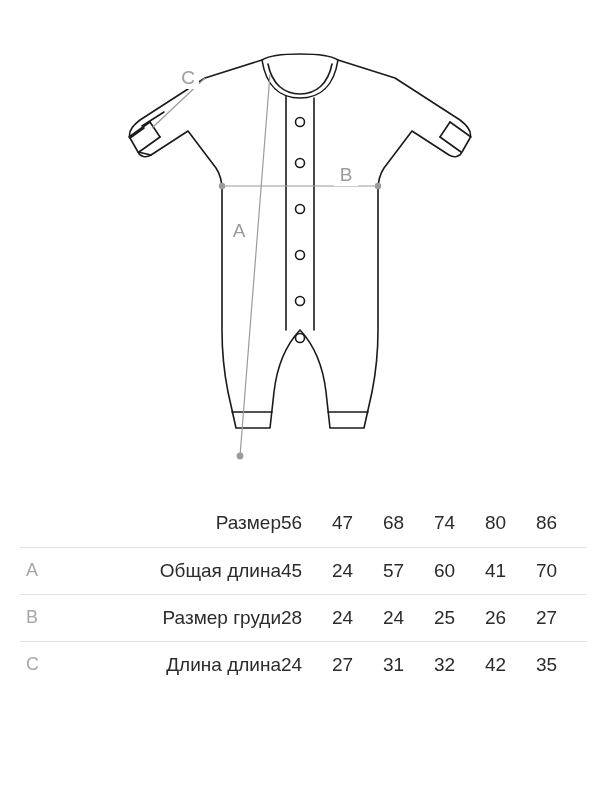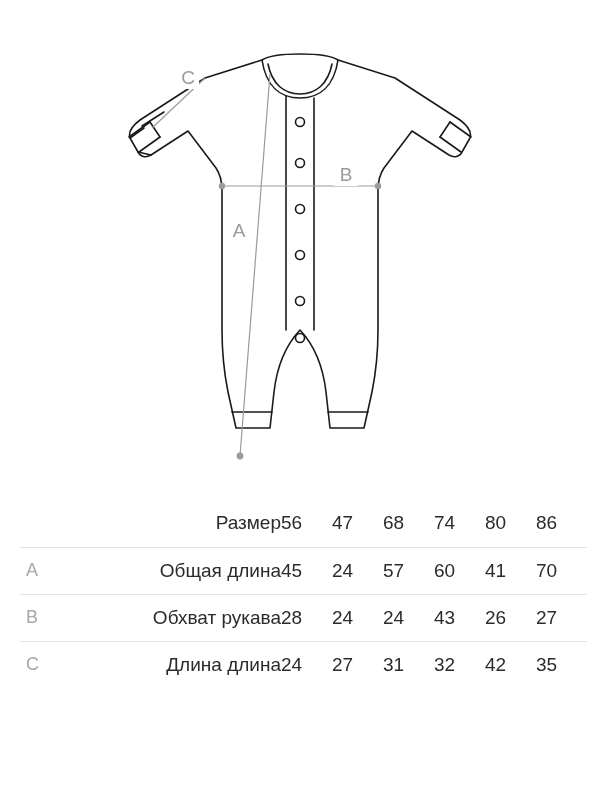--- a/index.html
+++ b/index.html
@@ -181,25 +181,25 @@
         <td class="label">Общая длина</td>
         <td class="num">45</td>
         <td class="num">24</td>
         <td class="num">57</td>
         <td class="num">60</td>
         <td class="num">41</td>
         <td class="num">70</td>
       </tr>
       <tr>
         <td class="key">B</td>
-        <td class="label">Обхват рукава</td>
+        <td class="label">Размер груди</td>
         <td class="num">28</td>
         <td class="num">24</td>
         <td class="num">24</td>
-        <td class="num">43</td>
+        <td class="num">25</td>
         <td class="num">26</td>
         <td class="num">27</td>
       </tr>
       <tr>
         <td class="key">C</td>
         <td class="label">Длина длина</td>
         <td class="num">24</td>
         <td class="num">27</td>
         <td class="num">31</td>
         <td class="num">32</td>

